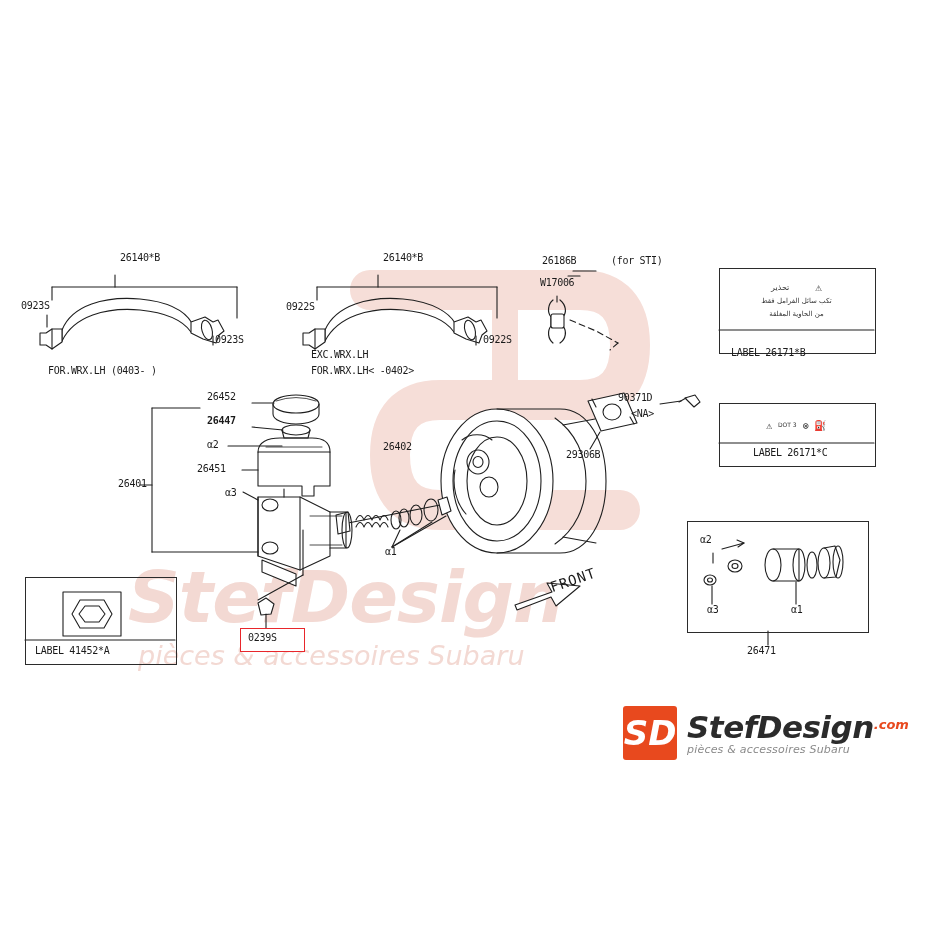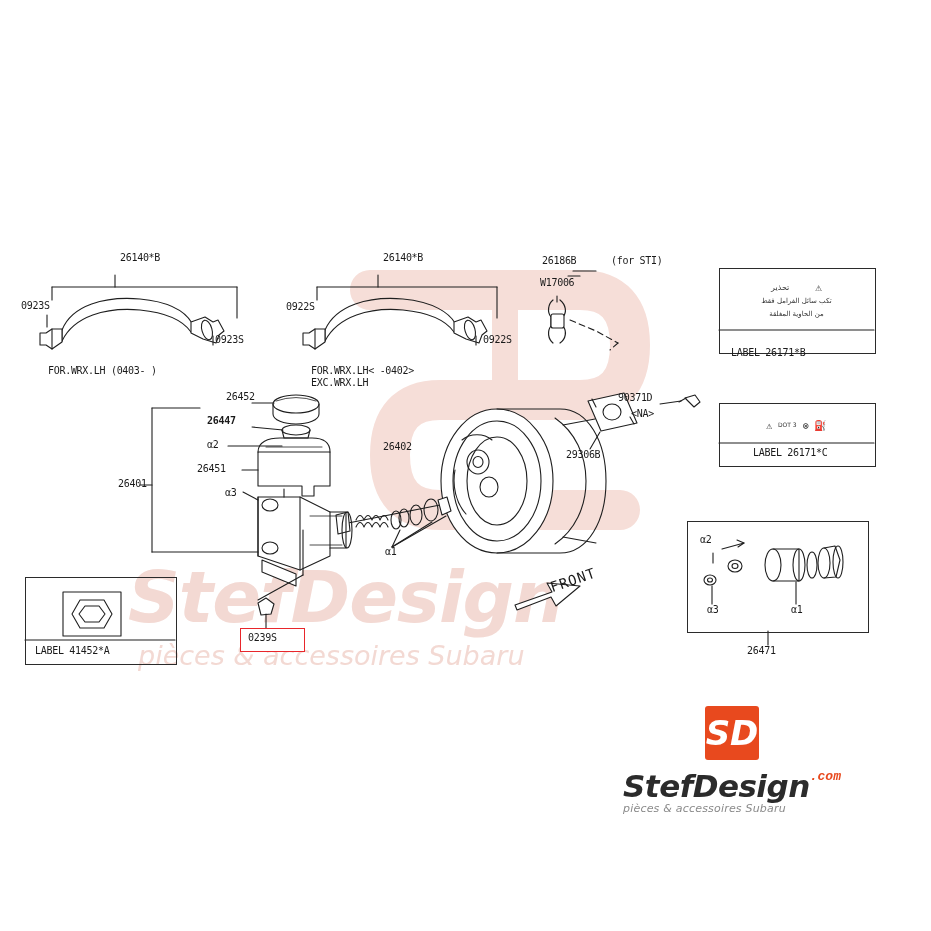--- a/index.html
+++ b/index.html
@@ -42,21 +42,20 @@
     font-family: "DejaVu Sans", sans-serif;
     font-style: italic;
     font-weight: bold;
     color: #f3d9d3;
     white-space: nowrap;
   }
   .logo-box {
     position: absolute;
     display: flex;
     align-items: center;
-    flex-direction: column;
   }
   .logo-sq {
     width: 54px;
     height: 54px;
     background: #e8491e;
     border-radius: 3px;
     display: flex;
     align-items: center;
     justify-content: center;
     color: #ffffff;
@@ -313,27 +312,27 @@
 
   <div class="lbl" style="left:120px; top:252px;">26140*B</div>
   <div class="lbl" style="left:383px; top:252px;">26140*B</div>
   <div class="lbl" style="left:542px; top:255px;">26186B</div>
   <div class="lbl" style="left:611px; top:255px;">(for STI)</div>
   <div class="lbl" style="left:540px; top:277px;">W17006</div>
   <div class="lbl" style="left:21px;  top:300px;">0923S</div>
   <div class="lbl" style="left:215px; top:334px;">0923S</div>
   <div class="lbl" style="left:286px; top:301px;">0922S</div>
   <div class="lbl" style="left:483px; top:334px;">0922S</div>
-  <div class="lbl" style="left:311px; top:349px;margin-top:28px;">EXC.WRX.LH</div>
+  <div class="lbl" style="left:311px; top:349px;">EXC.WRX.LH</div>
   <div class="lbl" style="left:311px; top:365px;">FOR.WRX.LH&lt;  -0402&gt;</div>
   <div class="lbl" style="left:48px;  top:365px;">FOR.WRX.LH (0403-   )</div>
   <div class="lbl" style="left:731px; top:334px;margin-top:13px;">LABEL 26171*B</div>
   <div class="lbl" style="left:618px; top:392px;">90371D</div>
   <div class="lbl" style="left:631px; top:408px;">&lt;NA&gt;</div>
-  <div class="lbl" style="left:207px; top:391px;margin-left:19px;">26452</div>
+  <div class="lbl" style="left:207px; top:391px;">26452</div>
   <div class="lbl" style="left:207px; top:415px;font-weight:bold;">26447</div>
   <div class="lbl" style="left:207px; top:439px;">α2</div>
   <div class="lbl" style="left:197px; top:463px;">26451</div>
   <div class="lbl" style="left:103px; top:478px;margin-left:15px;">26401</div>
   <div class="lbl" style="left:225px; top:487px;">α3</div>
   <div class="lbl" style="left:383px; top:441px;">26402</div>
   <div class="lbl" style="left:566px; top:449px;">29306B</div>
   <div class="lbl" style="left:753px; top:447px;text-align:right;">LABEL 26171*C</div>
   <div class="lbl" style="left:385px; top:546px;">α1</div>
   <div class="lbl" style="left:700px; top:534px;">α2</div>
@@ -345,19 +344,19 @@
   <div class="lbl" style="left:548px; top:580px; transform:rotate(-19deg); transform-origin:left top; font-size:14px; letter-spacing:1px;">FRONT</div>
 
   <div class="hl" style="left:240px; top:628px; width:63px; height:22px;"></div>
   <div class="lbl" style="left:248px; top:632px;">0239S</div>
 
   <div class="logo-box" style="left:623px; top:706px; gap:10px;">
     <div class="logo-sq">SD</div>
     <div style="display:flex; flex-direction:column; line-height:1.05;">
       <div style="display:flex; align-items:flex-start;">
         <span class="logo-main">StefDesign</span>
-        <span class="logo-dotcom" style="margin-top:0;font-family:Liberation Mono, monospace;">.com</span>
+        <span class="logo-dotcom" style="margin-top:7px;">.com</span>
       </div>
       <span class="logo-sub">pièces &amp; accessoires Subaru</span>
     </div>
   </div>
 
 </div>
 
 </body></html>

